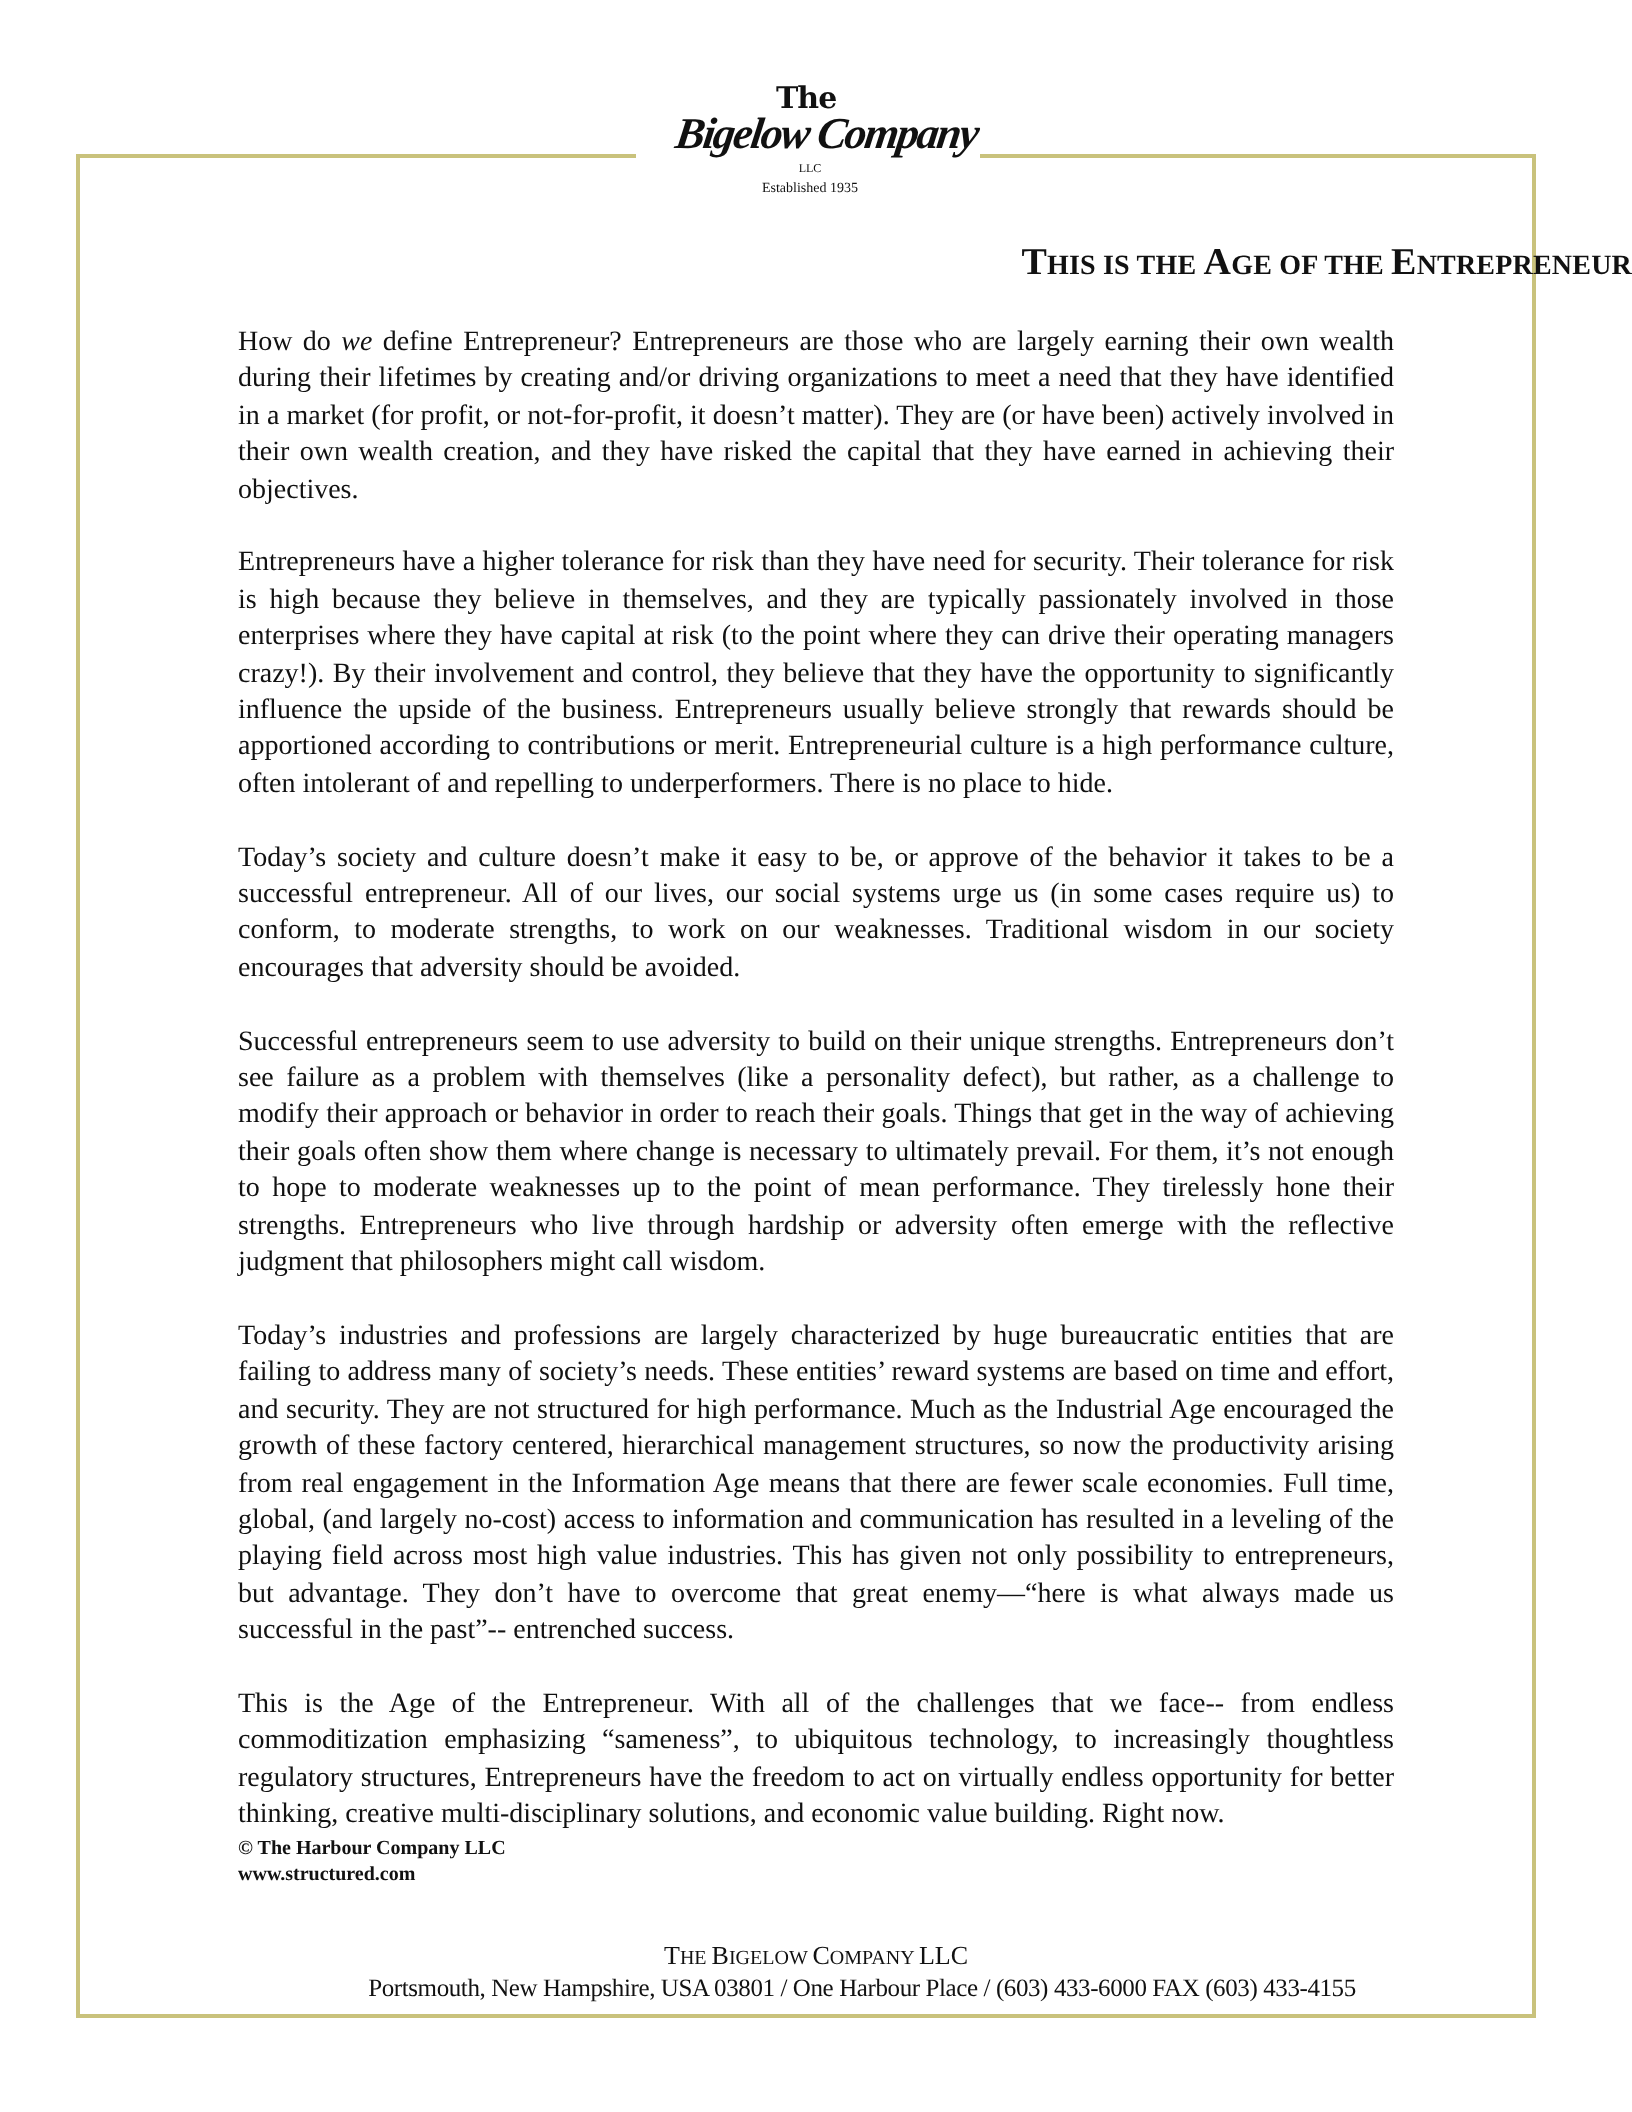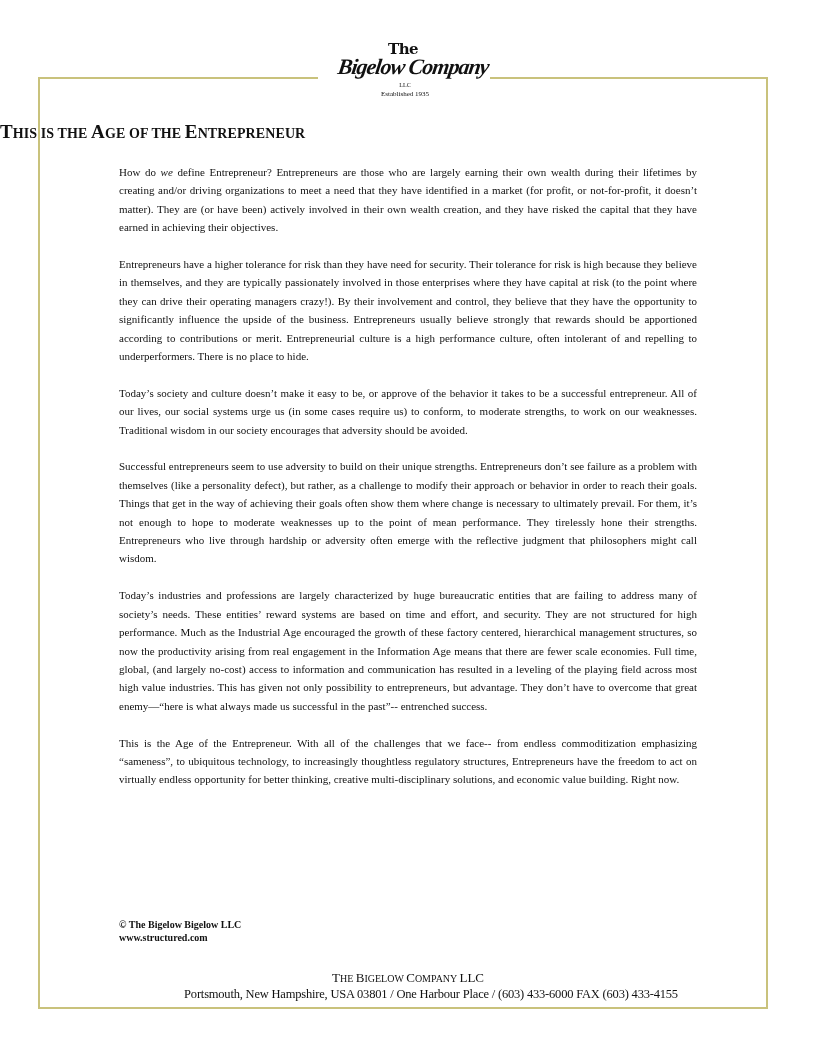--- a/index.html
+++ b/index.html
@@ -9,24 +9,24 @@
     .frame-bottom { position: absolute; left: 38px; top: 1007px; width: 730px; height: 2px; background: #c2b86e; }
     .frame-top-left { position: absolute; left: 38px; top: 77px; width: 280px; height: 2px; background: #c9c27c; }
     .frame-top-right { position: absolute; left: 490px; top: 77px; width: 278px; height: 2px; background: #c9c27c; }
 
     .logo { position: absolute; left: 330px; top: 40px; width: 150px; height: 64px; text-align: center; }
     .logo-the { position: absolute; left: 58px; top: 0px; font-family: "DejaVu Serif", serif; font-size: 15px; font-weight: bold; letter-spacing: -0.5px; }
     .logo-name { position: absolute; left: 8px; top: 14px; width: 140px; font-family: "Liberation Serif", serif; font-style: italic; font-weight: bold; font-size: 22px; letter-spacing: -1px; white-space: nowrap; transform: skewX(-8deg); }
     .logo-llc { position: absolute; left: 0; top: 42px; width: 150px; font-size: 6px; text-align: center; }
     .logo-est { position: absolute; left: 0; top: 50px; width: 150px; font-size: 7px; }
 
-    .title { position: absolute; left: 0; top: 121px; width: 816px; text-align: left; font-weight: bold; font-size: 19px; letter-spacing: 0.1px; }
+    .title { position: absolute; left: 0; top: 121px; width: 816px; text-align: right; font-weight: bold; font-size: 19px; letter-spacing: 0.1px; }
     .title .sc { font-size: 14px; }
 
-    .body { position: absolute; left: 119px; top: 163px; width: 578px; font-size: 11px; line-height: 18.4px; text-align: justify; }
+    .body { position: absolute; left: 119px; top: 163px; width: 578px; font-size: 14px; line-height: 18.4px; text-align: justify; }
     .body p { margin: 0 0 18.4px 0; }
 
     .copyright { position: absolute; left: 119px; top: 918px; font-size: 10px; font-weight: bold; line-height: 13px; }
 
     .footer-company { position: absolute; left: 0; top: 970px; width: 816px; text-align: center; font-size: 13px; }
     .footer-company .sc { font-size: 10px; text-align: center; }
     .footer-address { position: absolute; left: 0; top: 987px; width: 816px; text-align: center; font-size: 12.5px; letter-spacing: -0.2px; margin-left: 23px; }
   </style>
 </head>
 <body>
@@ -51,20 +51,20 @@
 <div class="body">
   <p><span>How do </span><em>we</em><span> define Entrepreneur?  Entrepreneurs are those who are largely earning their own wealth during their lifetimes by creating and/or driving organizations to meet a need that they have identified in a market (for profit, or not-for-profit, it doesn’t matter).  They are (or have been) actively involved in their own wealth creation, and they have risked the capital that they have earned in achieving their objectives.</span></p>
   <p>Entrepreneurs have a higher tolerance for risk than they have need for security.  Their tolerance for risk is high because they believe in themselves, and they are typically passionately involved in those enterprises where they have capital at risk (to the point where they can drive their operating managers crazy!).  By their involvement and control, they believe that they have the opportunity to significantly influence the upside of the business.  Entrepreneurs usually believe strongly that rewards should be apportioned according to contributions or merit.  Entrepreneurial culture is a high performance culture, often intolerant of and repelling to underperformers.  There is no place to hide.</p>
   <p>Today’s society and culture doesn’t make it easy to be, or approve of the behavior it takes to be a successful entrepreneur.  All of our lives, our social systems urge us (in some cases require us) to conform, to moderate strengths, to work on our weaknesses.  Traditional wisdom in our society encourages that adversity should be avoided.</p>
   <p>Successful entrepreneurs seem to use adversity to build on their unique strengths.  Entrepreneurs don’t see failure as a problem with themselves (like a personality defect), but rather, as a challenge to modify their approach or behavior in order to reach their goals.  Things that get in the way of achieving their goals often show them where change is necessary to ultimately prevail.  For them, it’s not enough to hope to moderate weaknesses up to the point of mean performance.  They tirelessly hone their strengths.  Entrepreneurs who live through hardship or adversity often emerge with the reflective judgment that philosophers might call wisdom.</p>
   <p>Today’s industries and professions are largely characterized by huge bureaucratic entities that are failing to address many of society’s needs.  These entities’ reward systems are based on time and effort, and security.  They are not structured for high performance.  Much as the Industrial Age encouraged the growth of these factory centered, hierarchical management structures, so now the productivity arising from real engagement in the Information Age means that there are fewer scale economies.   Full time, global, (and largely no-cost) access to information and communication has resulted in a leveling of the playing field across most high value industries.  This has given not only possibility to entrepreneurs, but advantage.  They don’t have to overcome that great enemy—“here is what always made us successful in the past”-- entrenched success.</p>
   <p>This is the Age of the Entrepreneur.  With all of the challenges that we face-- from endless commoditization emphasizing “sameness”, to ubiquitous technology, to increasingly thoughtless regulatory structures, Entrepreneurs have the freedom to act on virtually endless opportunity for better thinking, creative multi-disciplinary solutions, and economic value building.  Right now.</p>
 </div>
 
 <div class="copyright">
-  <div>© The Bigelow Bigelow LLC</div>
+  <div>© The Harbour Company LLC</div>
   <div>www.structured.com</div>
 </div>
 
 <div class="footer-company">
   <span>T</span><span class="sc">HE </span><span>B</span><span class="sc">IGELOW </span><span>C</span><span class="sc">OMPANY </span><span>LLC</span>
 </div>
 <div class="footer-address">Portsmouth, New Hampshire, USA 03801 / One Harbour Place / (603) 433-6000   FAX (603) 433-4155</div>
 
 </body></html>

